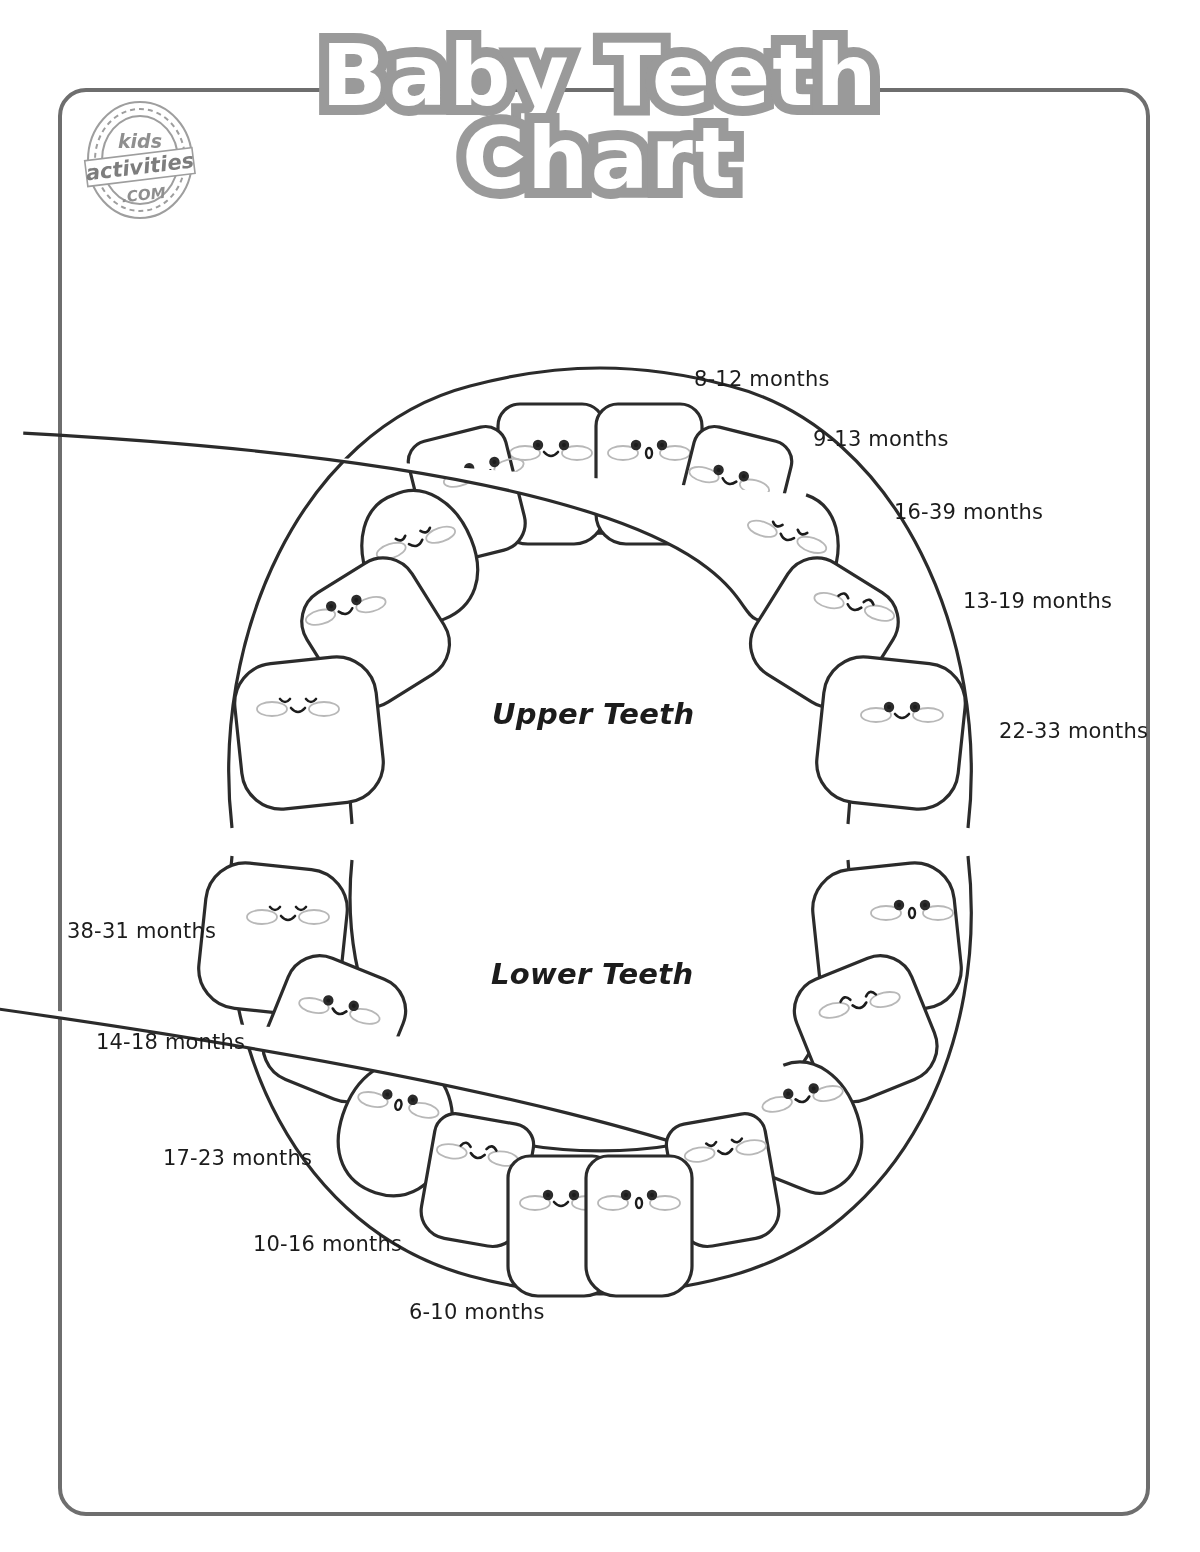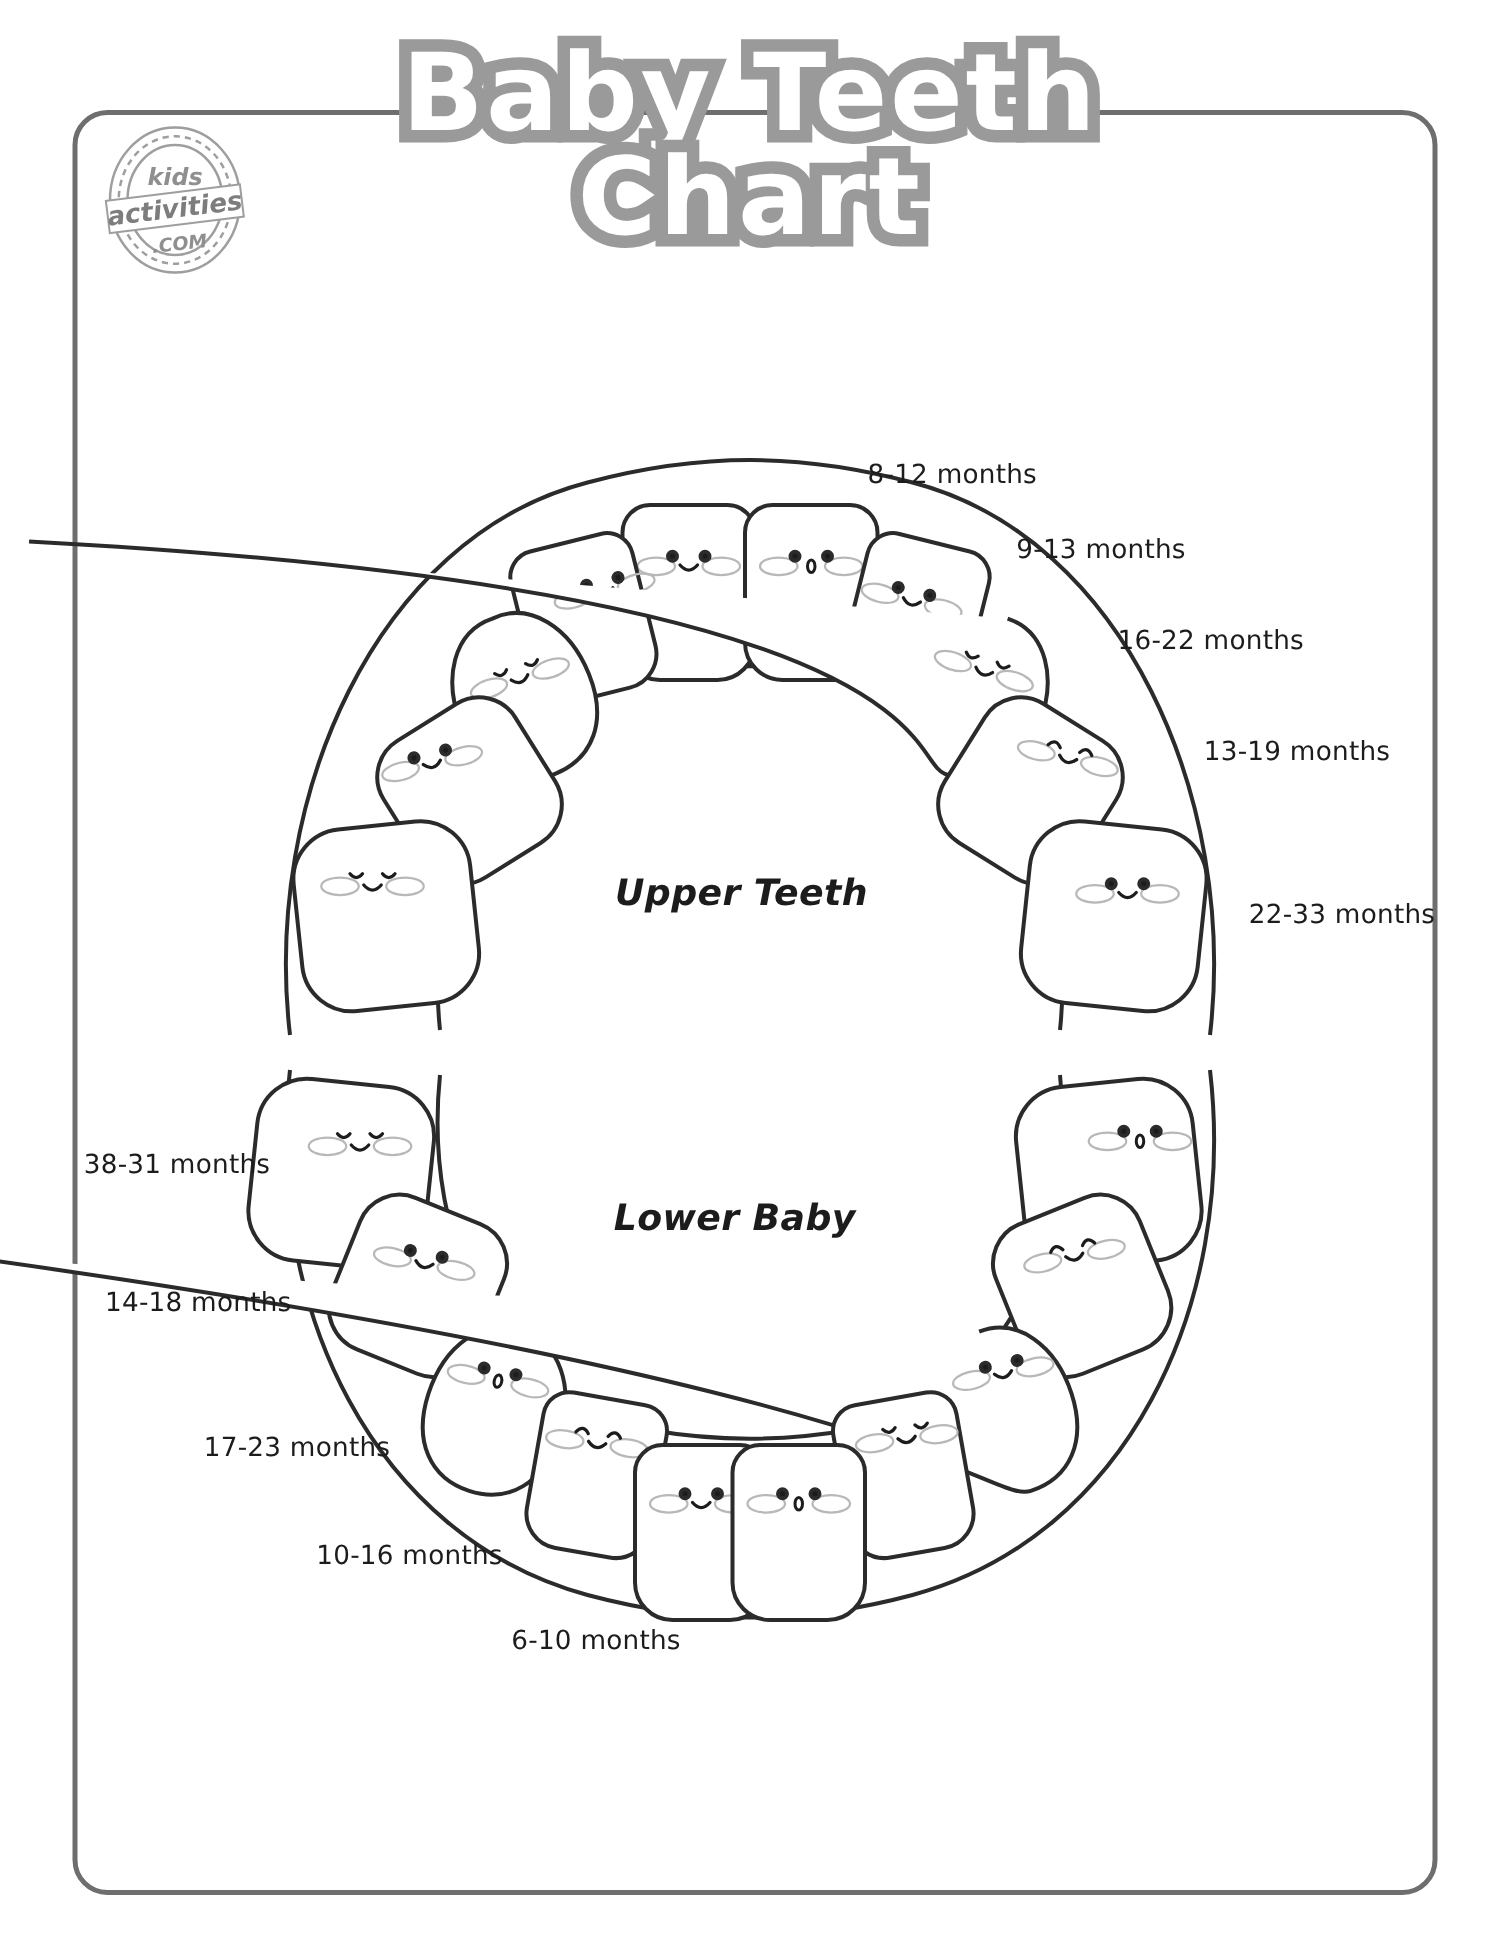--- a/index.html
+++ b/index.html
@@ -274,26 +274,26 @@
     </g>
     <g>
       <path d="M 608 1156 h 62 a 22 22 0 0 1 22 22 v 88 a 30 30 0 0 1 -30 30 h -46 a 30 30 0 0 1 -30 -30 v -88 a 22 22 0 0 1 22 -22 z"></path>
       <use href="#face-dots-oval" x="0" y="0" transform="translate(639,1200)"></use>
     </g>
 
   </g>
 </svg>
 
 <div class="arch-title" style="left:492px; top:697px;">Upper Teeth</div>
-<div class="arch-title" style="left:491px; top:957px;">Lower Baby</div>
+<div class="arch-title" style="left:491px; top:957px;">Lower Teeth</div>
 
 <div id="labels-layer">
     <div class="mlabel" style="left: 694px; top: 367px;">8-12 months</div>
     <div class="mlabel" style="left: 813px; top: 427px;">9-13 months</div>
-    <div class="mlabel" style="left: 894px; top: 500px;">16-22 months</div>
+    <div class="mlabel" style="left: 894px; top: 500px;">16-39 months</div>
     <div class="mlabel" style="left: 963px; top: 589px;">13-19 months</div>
     <div class="mlabel" style="left: 999px; top: 719px;">22-33 months</div>
     <div class="mlabel" style="left: 67px; top: 919px;">38-31 months</div>
-    <div class="mlabel" style="left: 84px; top: 1030px;">14-18 months</div>
+    <div class="mlabel" style="left: 96px; top: 1030px;">14-18 months</div>
     <div class="mlabel" style="left: 163px; top: 1146px;">17-23 months</div>
     <div class="mlabel" style="left: 253px; top: 1232px;">10-16 months</div>
     <div class="mlabel" style="left: 409px; top: 1300px;">6-10 months</div>
   </div>
 
 </body></html>

